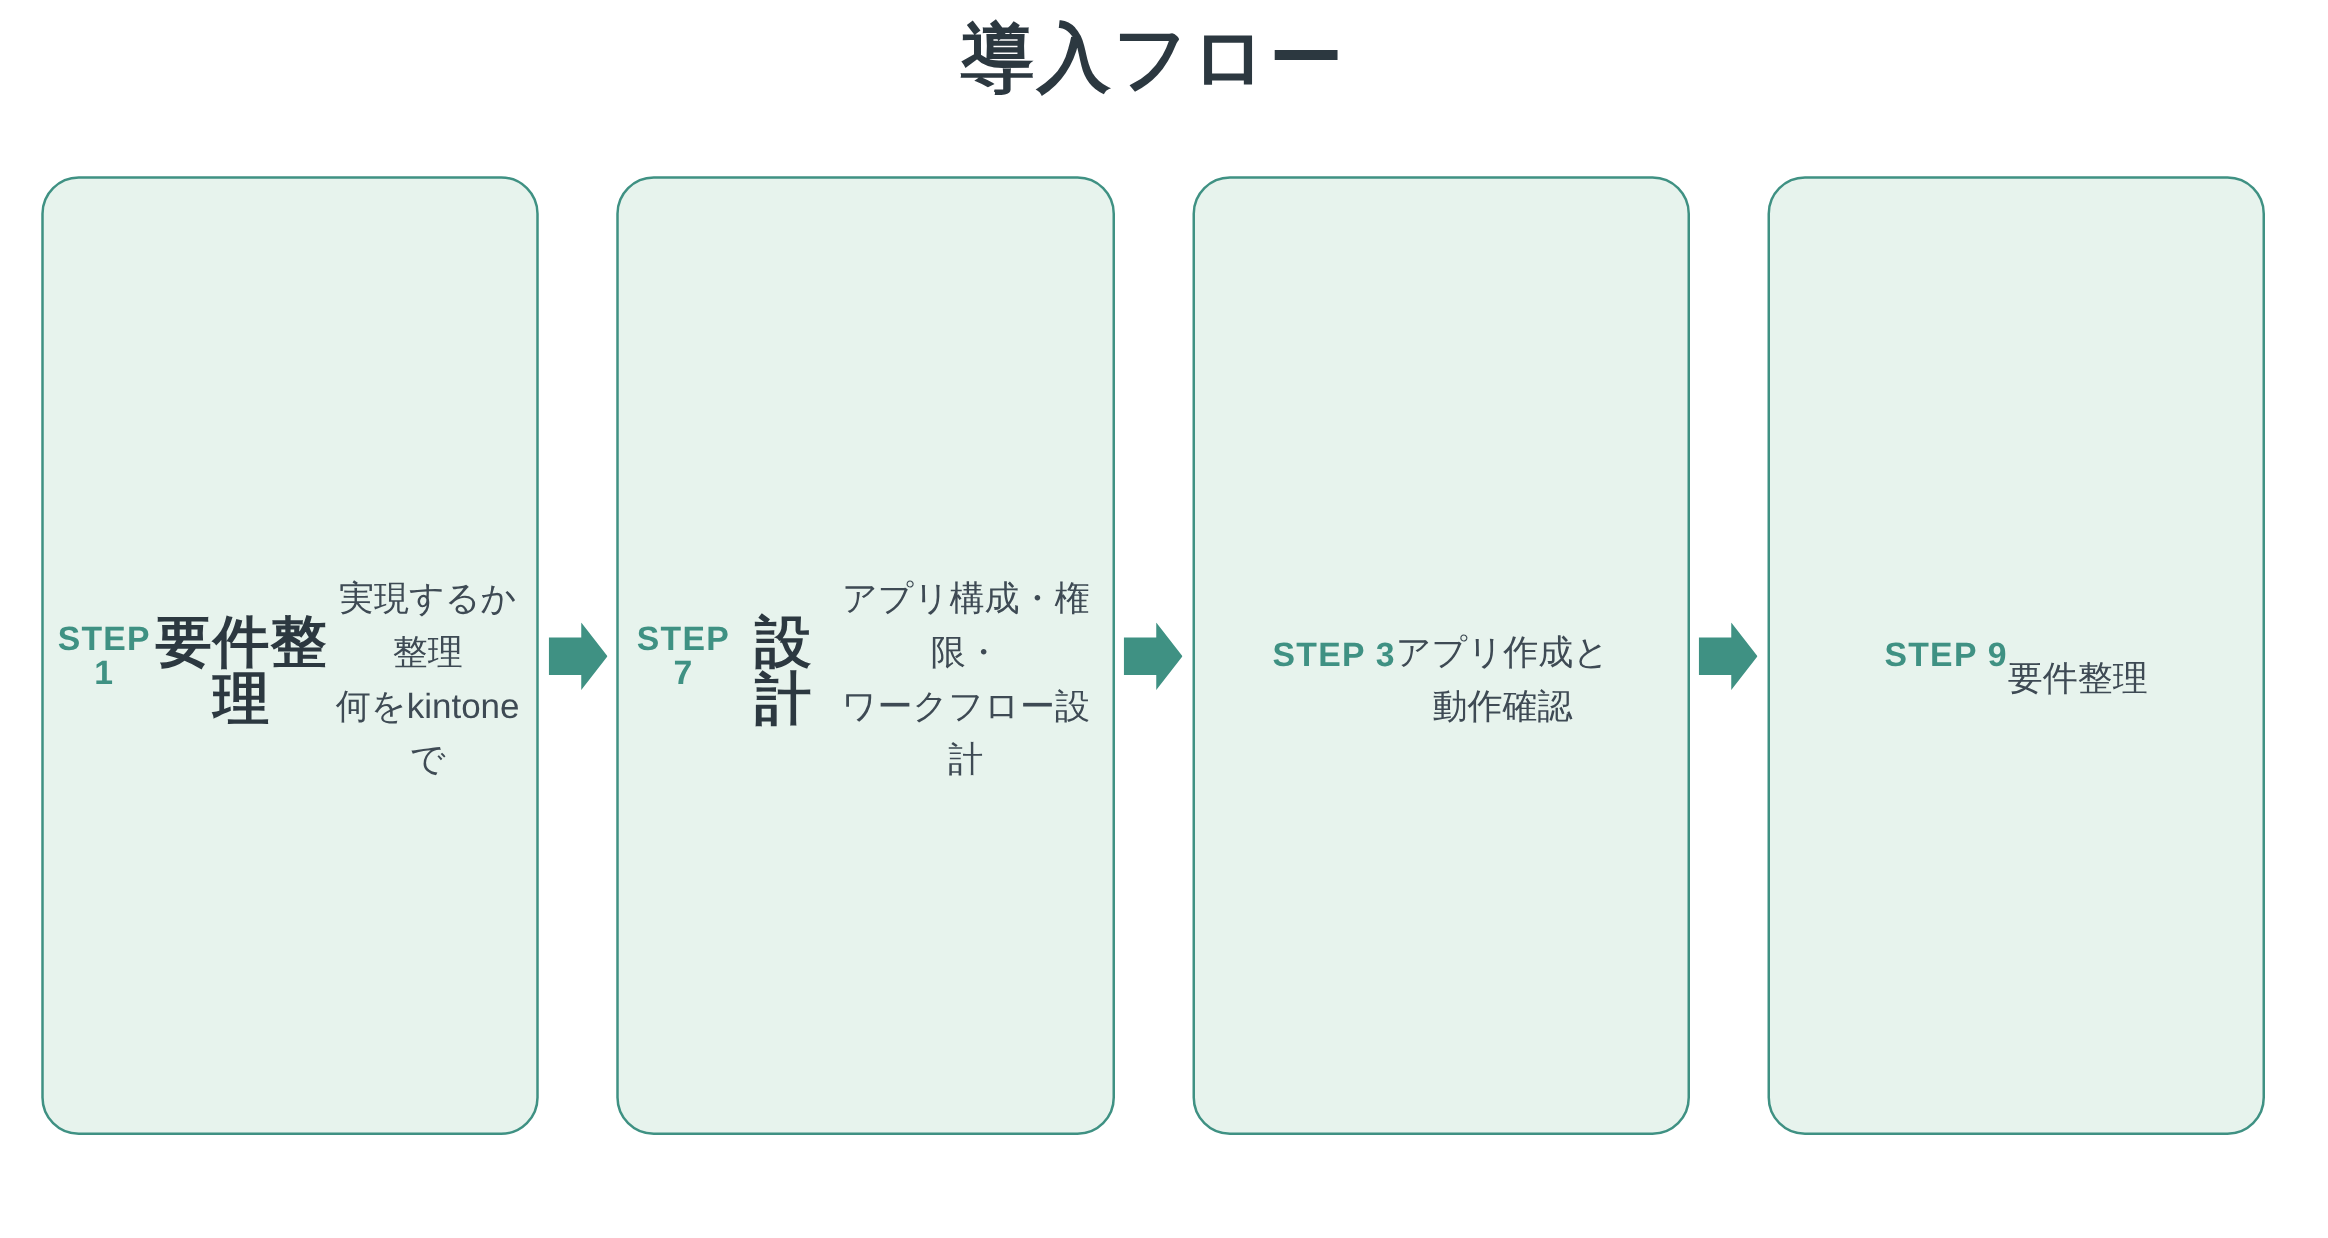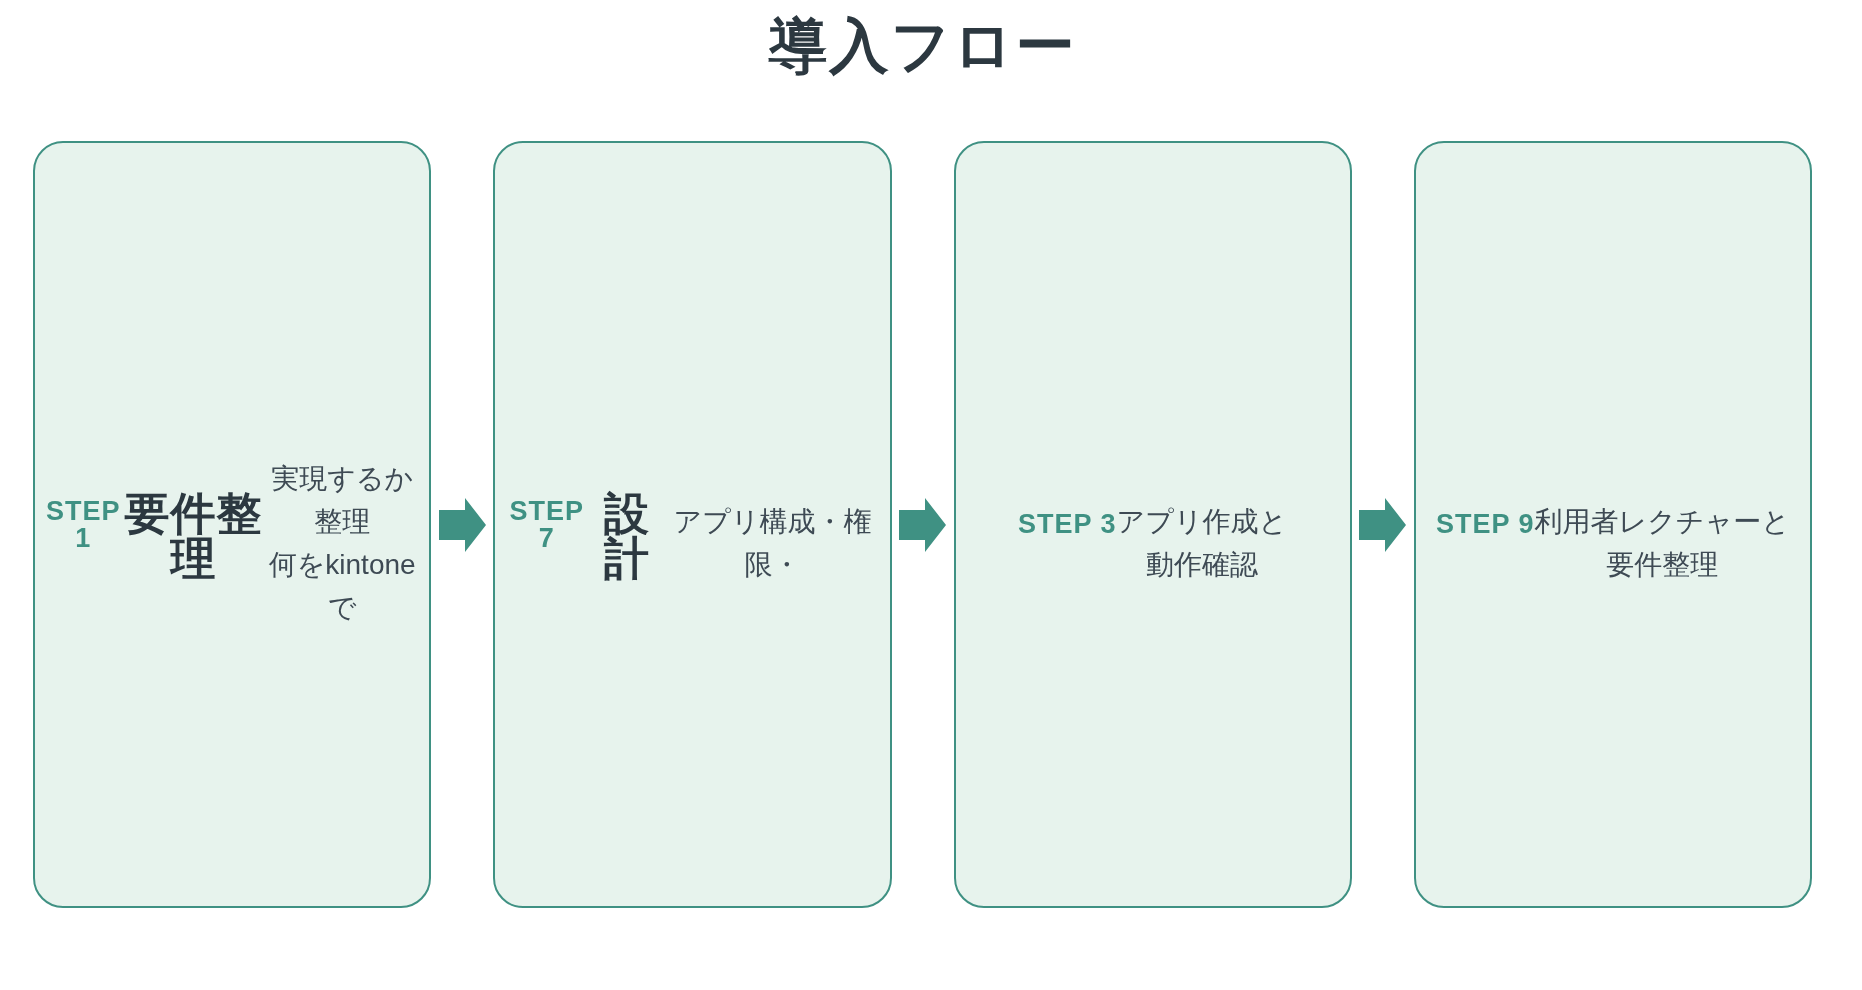--- a/index.html
+++ b/index.html
@@ -101,20 +101,21 @@
       <svg width="47" height="54" viewBox="0 0 47 54" aria-hidden="true">
         <path d="M0 12 H26 V0 L47 27 L26 54 V42 H0 Z" fill="currentColor"></path>
       </svg>
     </div>
 
     <section class="card">
       <div class="step-label">STEP 7</div>
       <h2 class="step-title">設計</h2>
       <p class="step-desc">
         <span>アプリ構成・権限・</span>
+        <span>ワークフロー設計</span>
       </p>
     </section>
 
     <div class="arrow-wrap">
       <svg width="47" height="54" viewBox="0 0 47 54" aria-hidden="true">
         <path d="M0 12 H26 V0 L47 27 L26 54 V42 H0 Z" fill="currentColor"></path>
       </svg>
     </div>
 
     <section class="card">
@@ -127,19 +128,18 @@
 
     <div class="arrow-wrap">
       <svg width="47" height="54" viewBox="0 0 47 54" aria-hidden="true">
         <path d="M0 12 H26 V0 L47 27 L26 54 V42 H0 Z" fill="currentColor"></path>
       </svg>
     </div>
 
     <section class="card">
       <div class="step-label">STEP 9</div>
       <p class="step-desc">
-        <span>利用者レクチャーと</span>
         <span>要件整理</span>
       </p>
     </section>
 
   </div>
 </div>
 
 </body></html>

